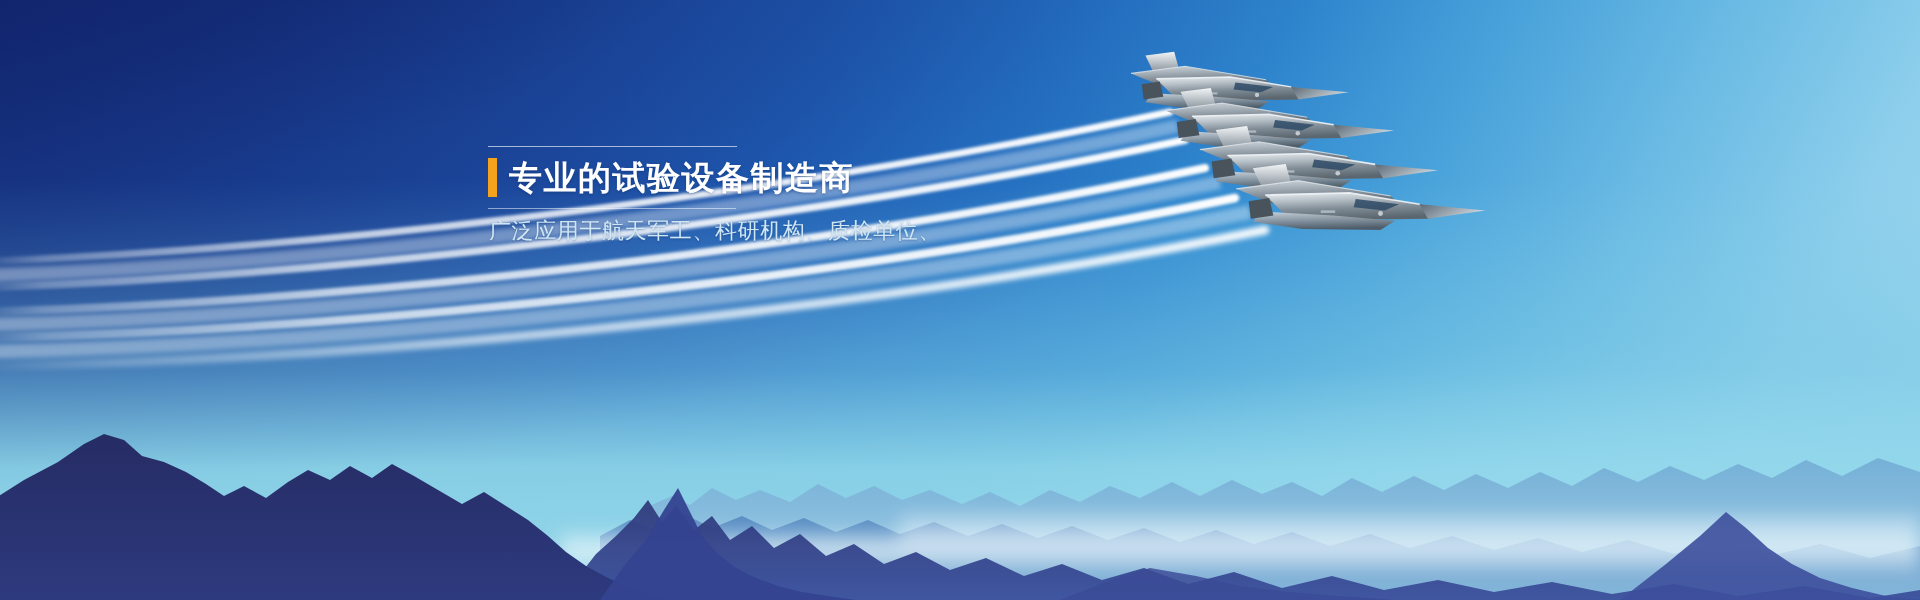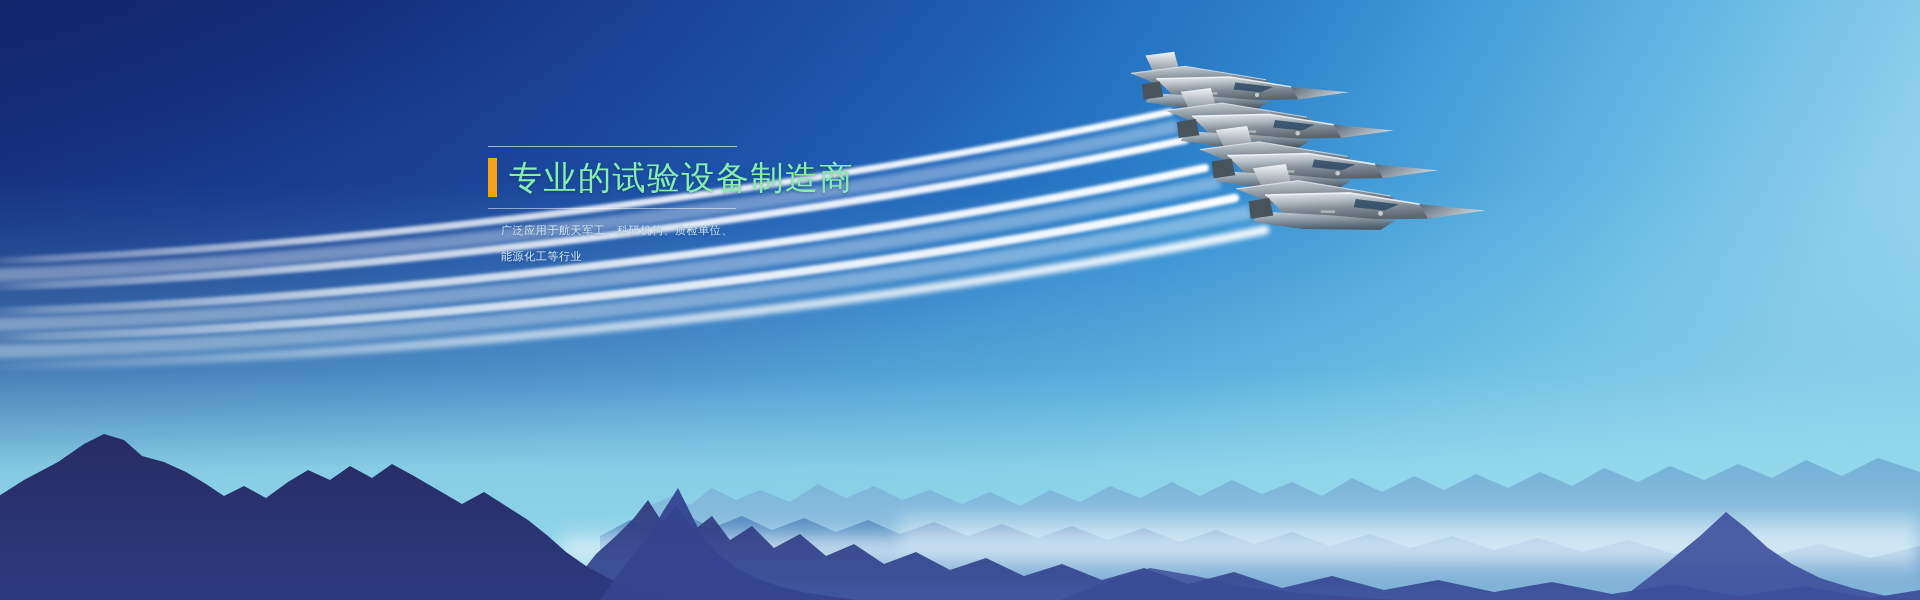--- a/index.html
+++ b/index.html
@@ -91,37 +91,38 @@
     height:44px;
   }
   .accent-bar{
     width:9px;
     height:39px;
     background:#f5a21c;
     flex:0 0 auto;
     margin-right:12px;
   }
   .headline{
-    color:#86efac;
+    color:#ffffff;
     font-size:33px;
     line-height:39px;
     letter-spacing:1.5px;
     white-space:nowrap;
-    font-weight:400;
+    font-weight:700;
     text-shadow:0 1px 3px rgba(10,30,80,0.35);
   }
   .sub{
     margin-top:9px;
-    margin-left:13px;
+    margin-left:1px;
     color:#cfe6f5;
-    font-size:11px;
+    font-size:22px;
     line-height:26px;
     letter-spacing:0.6px;
     white-space:nowrap;
     text-shadow:0 1px 2px rgba(10,30,80,0.30);
+    text-align:right;
   }
   .sub div{white-space:nowrap;}
 </style>
 </head>
 <body>
 
 <div id="banner">
 
   <div class="sky-base"></div>
   <div class="sky-corner"></div>
@@ -319,18 +320,17 @@
 
     <div class="headline-row">
       <span class="accent-bar"></span>
       <span class="headline">专业的试验设备制造商</span>
     </div>
 
     <div class="rule bottom"></div>
 
     <div class="sub">
       <div>广泛应用于航天军工、科研机构、质检单位、</div>
-      <div>能源化工等行业</div>
     </div>
 
   </div>
 
 </div>
 
 </body></html>

